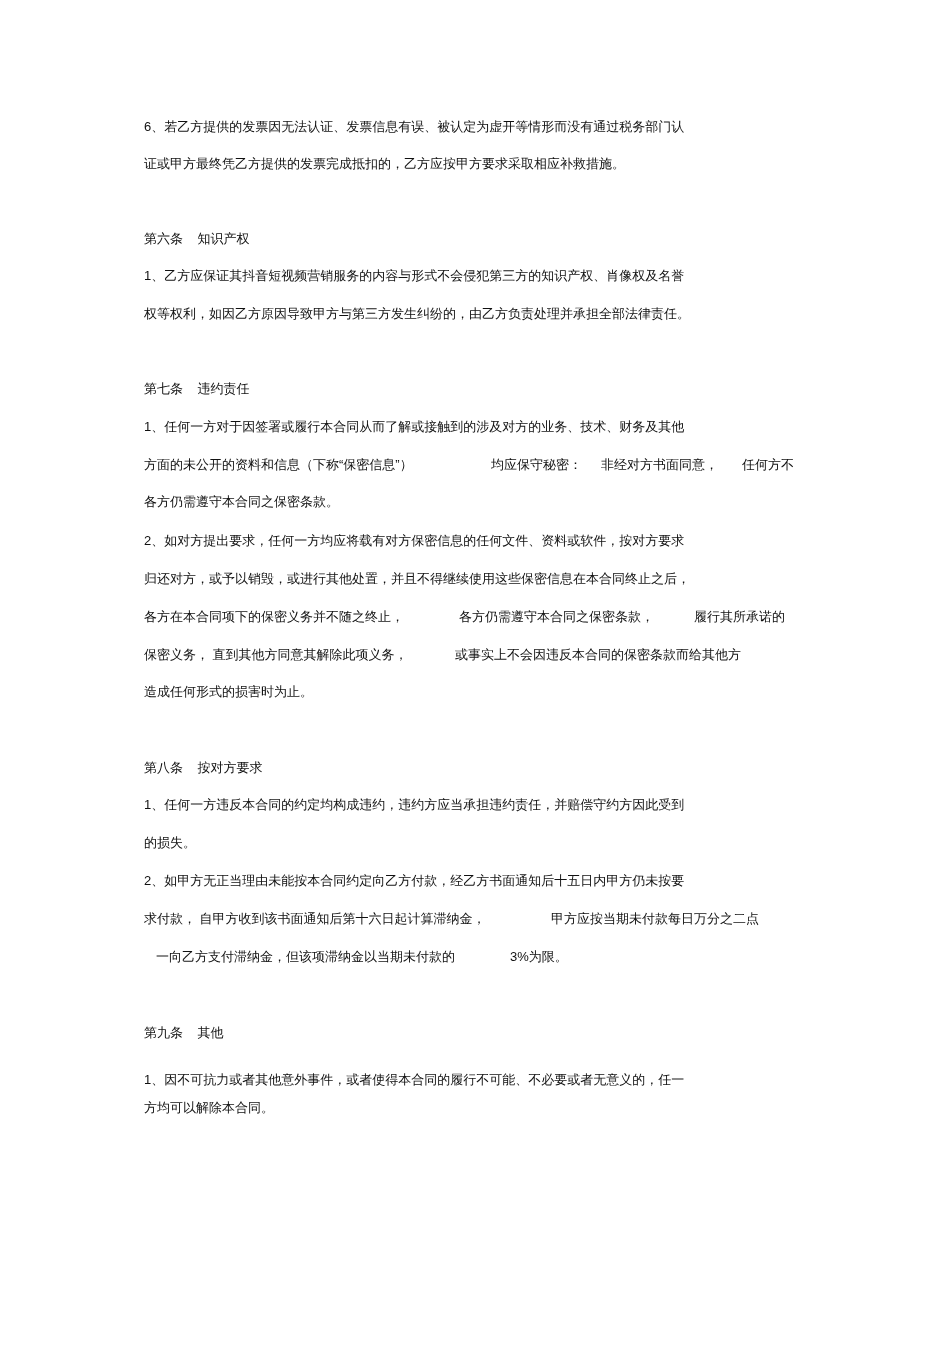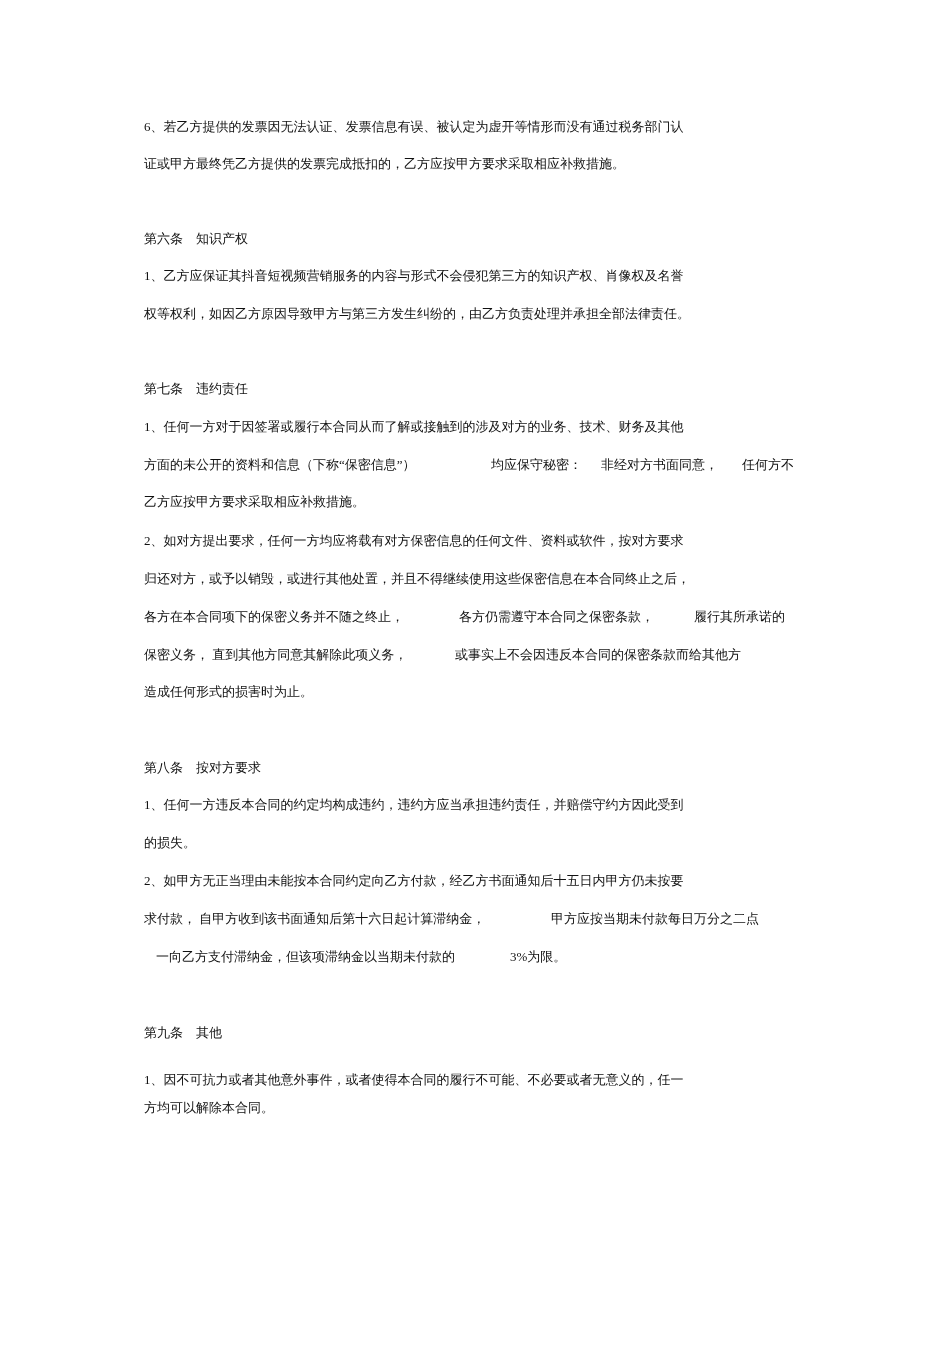--- a/index.html
+++ b/index.html
@@ -1,21 +1,21 @@
 <!DOCTYPE html>
 <html><head>
   <meta charset="utf-8">
   <style>
     html, body { margin: 0; padding: 0; background: #ffffff; }
     body { width: 950px; height: 1345px; position: relative; overflow: hidden; }
     .page { position: absolute; left: 0; top: 0; width: 950px; height: 1345px; background: #ffffff; }
     .line {
       position: absolute;
       left: 144px;
-      font-family: Liberation Serif, serif;
+      font-family: Liberation Sans, sans-serif;
       font-size: 13px;
       line-height: 16px;
       color: #111111;
       white-space: pre;
       letter-spacing: 0px;
     }
     .seg { position: absolute; top: 0; white-space: pre; }
   </style>
 </head>
 <body>
@@ -44,21 +44,21 @@
   <div class="line" style="top:419px">
     <span class="seg" style="left:0">1、任何一方对于因签署或履行本合同从而了解或接触到的涉及对方的业务、技术、财务及其他</span>
   </div>
   <div class="line" style="top:457px">
     <span class="seg" style="left:0px">方面的未公开的资料和信息（下称“保密信息”）</span>
     <span class="seg" style="left:347px">均应保守秘密：</span>
     <span class="seg" style="left:457px">非经对方书面同意，</span>
     <span class="seg" style="left:598px">任何方不</span>
   </div>
   <div class="line" style="top:494px">
-    <span class="seg" style="left:0">乙方应按甲方要求采取相应补救措施。</span>
+    <span class="seg" style="left:0">各方仍需遵守本合同之保密条款。</span>
   </div>
   <div class="line" style="top:533px">
     <span class="seg" style="left:0">2、如对方提出要求，任何一方均应将载有对方保密信息的任何文件、资料或软件，按对方要求</span>
   </div>
   <div class="line" style="top:571px">
     <span class="seg" style="left:0">归还对方，或予以销毁，或进行其他处置，并且不得继续使用这些保密信息在本合同终止之后，</span>
   </div>
   <div class="line" style="top:609px">
     <span class="seg" style="left:0px">各方在本合同项下的保密义务并不随之终止，</span>
     <span class="seg" style="left:315px">各方仍需遵守本合同之保密条款，</span>

